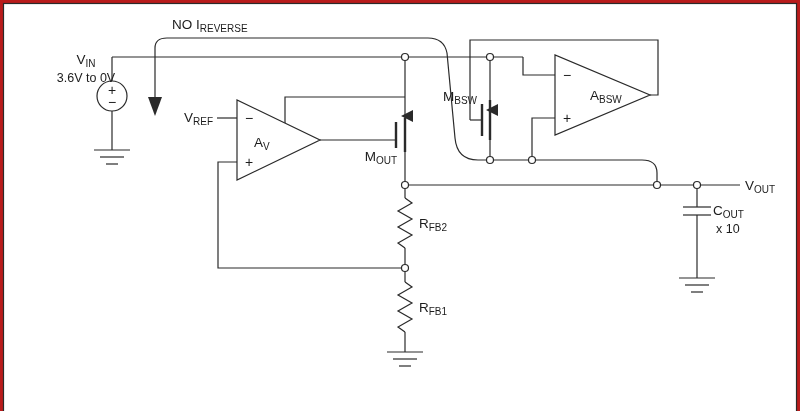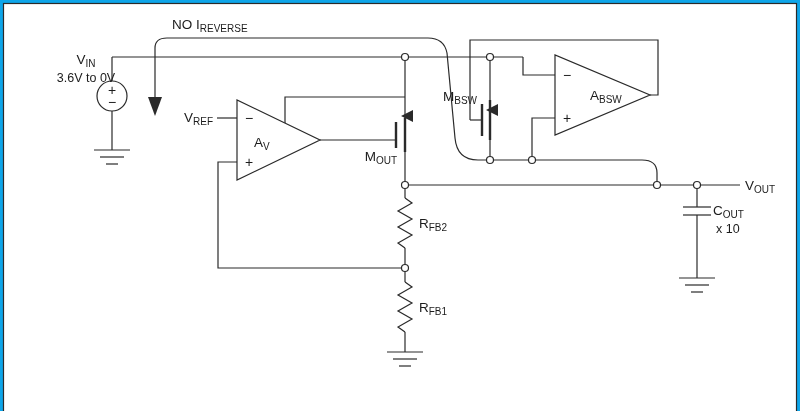--- a/index.html
+++ b/index.html
@@ -1,17 +1,17 @@
 <!DOCTYPE html>
 <html><head>
 <meta charset="utf-8">
 <style>
   html,body{margin:0;padding:0;background:#ffffff;}
   .stage{
-    width:800px;height:411px;position:relative;background:#0ea5e9;
+    width:800px;height:411px;position:relative;background:#b91c1c;
     font-family:"Liberation Sans", sans-serif;
   }
   svg{display:block;}
   text{
     font-family:"Liberation Sans", sans-serif;
     font-size:13.5px;
     fill:#1c1c1c;
   }
   .sub{font-size:10px;}
   .small{font-size:12.5px;}

